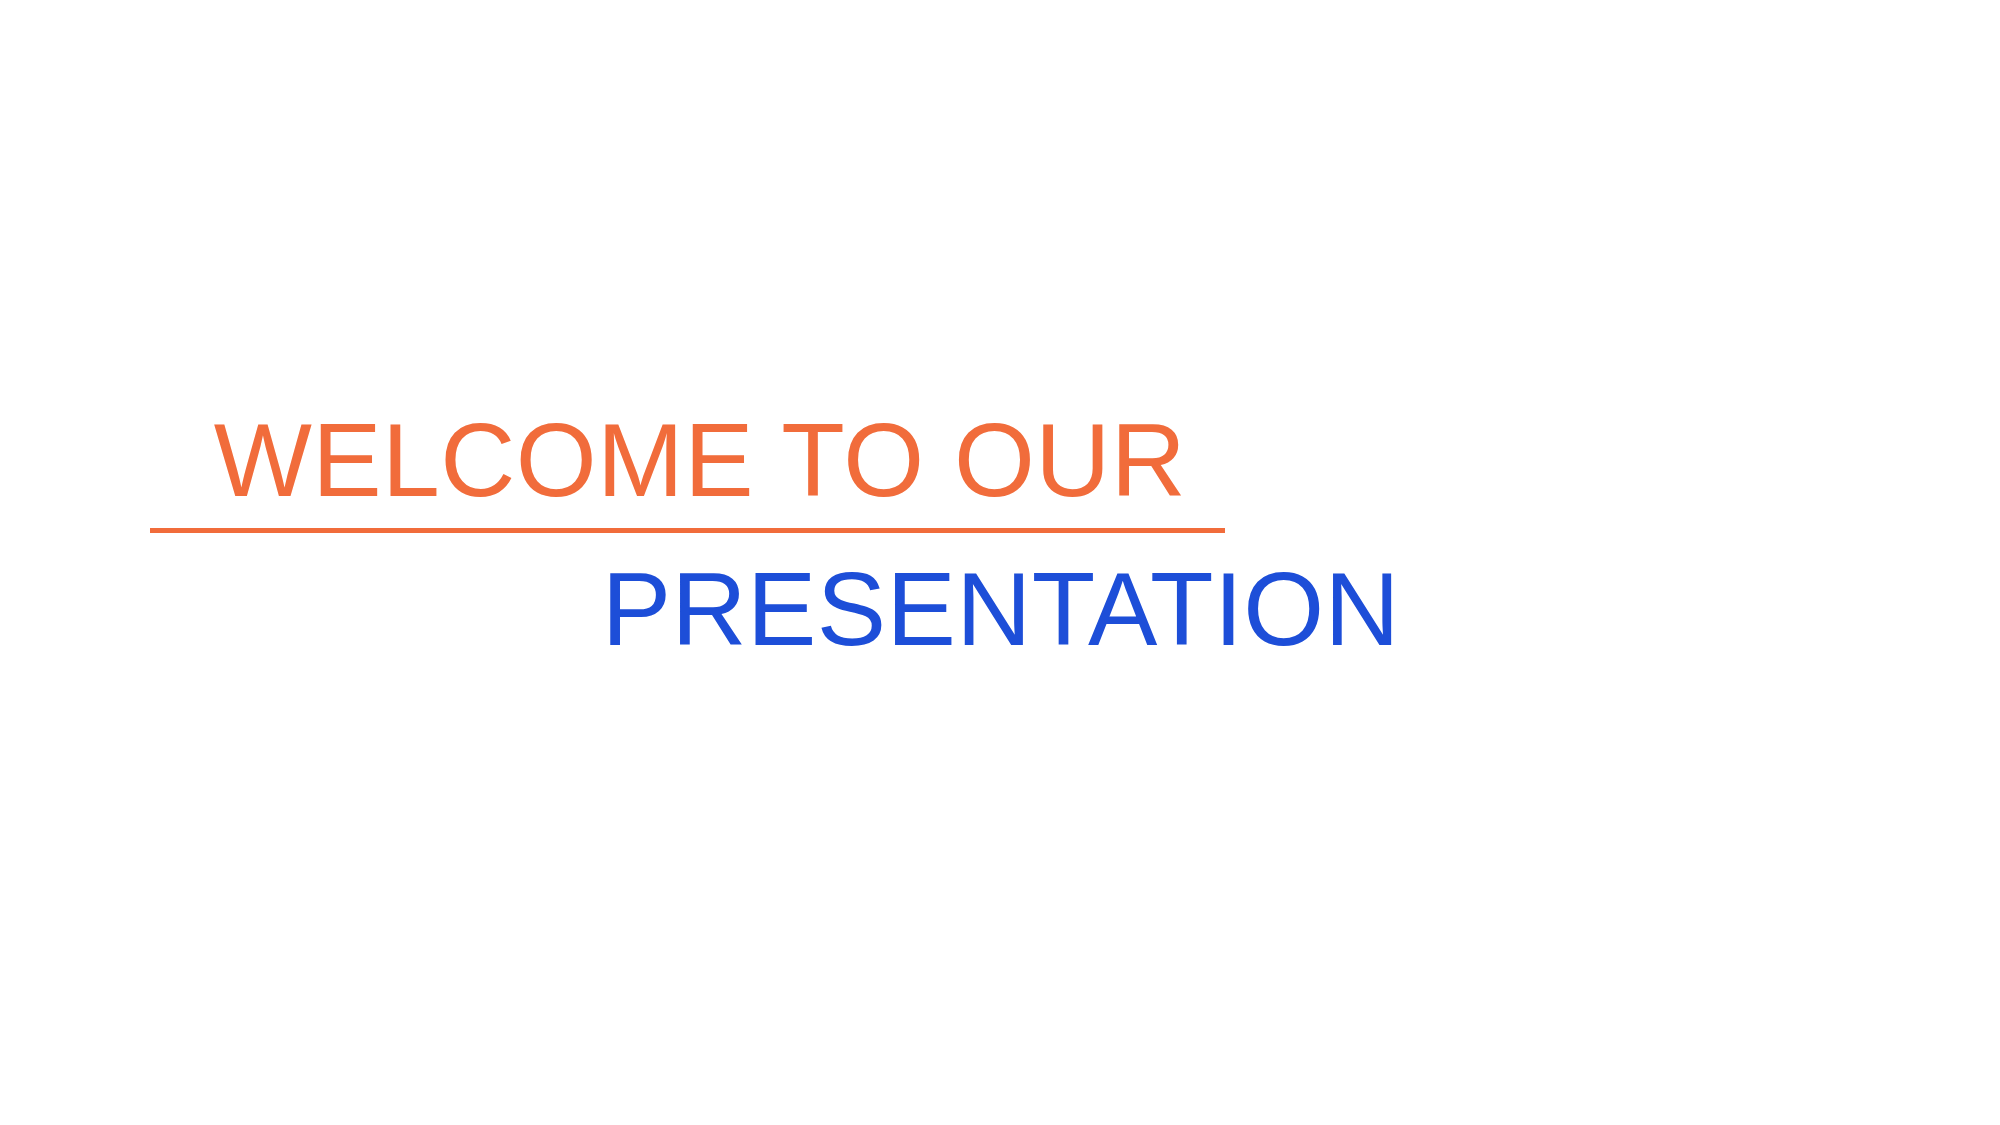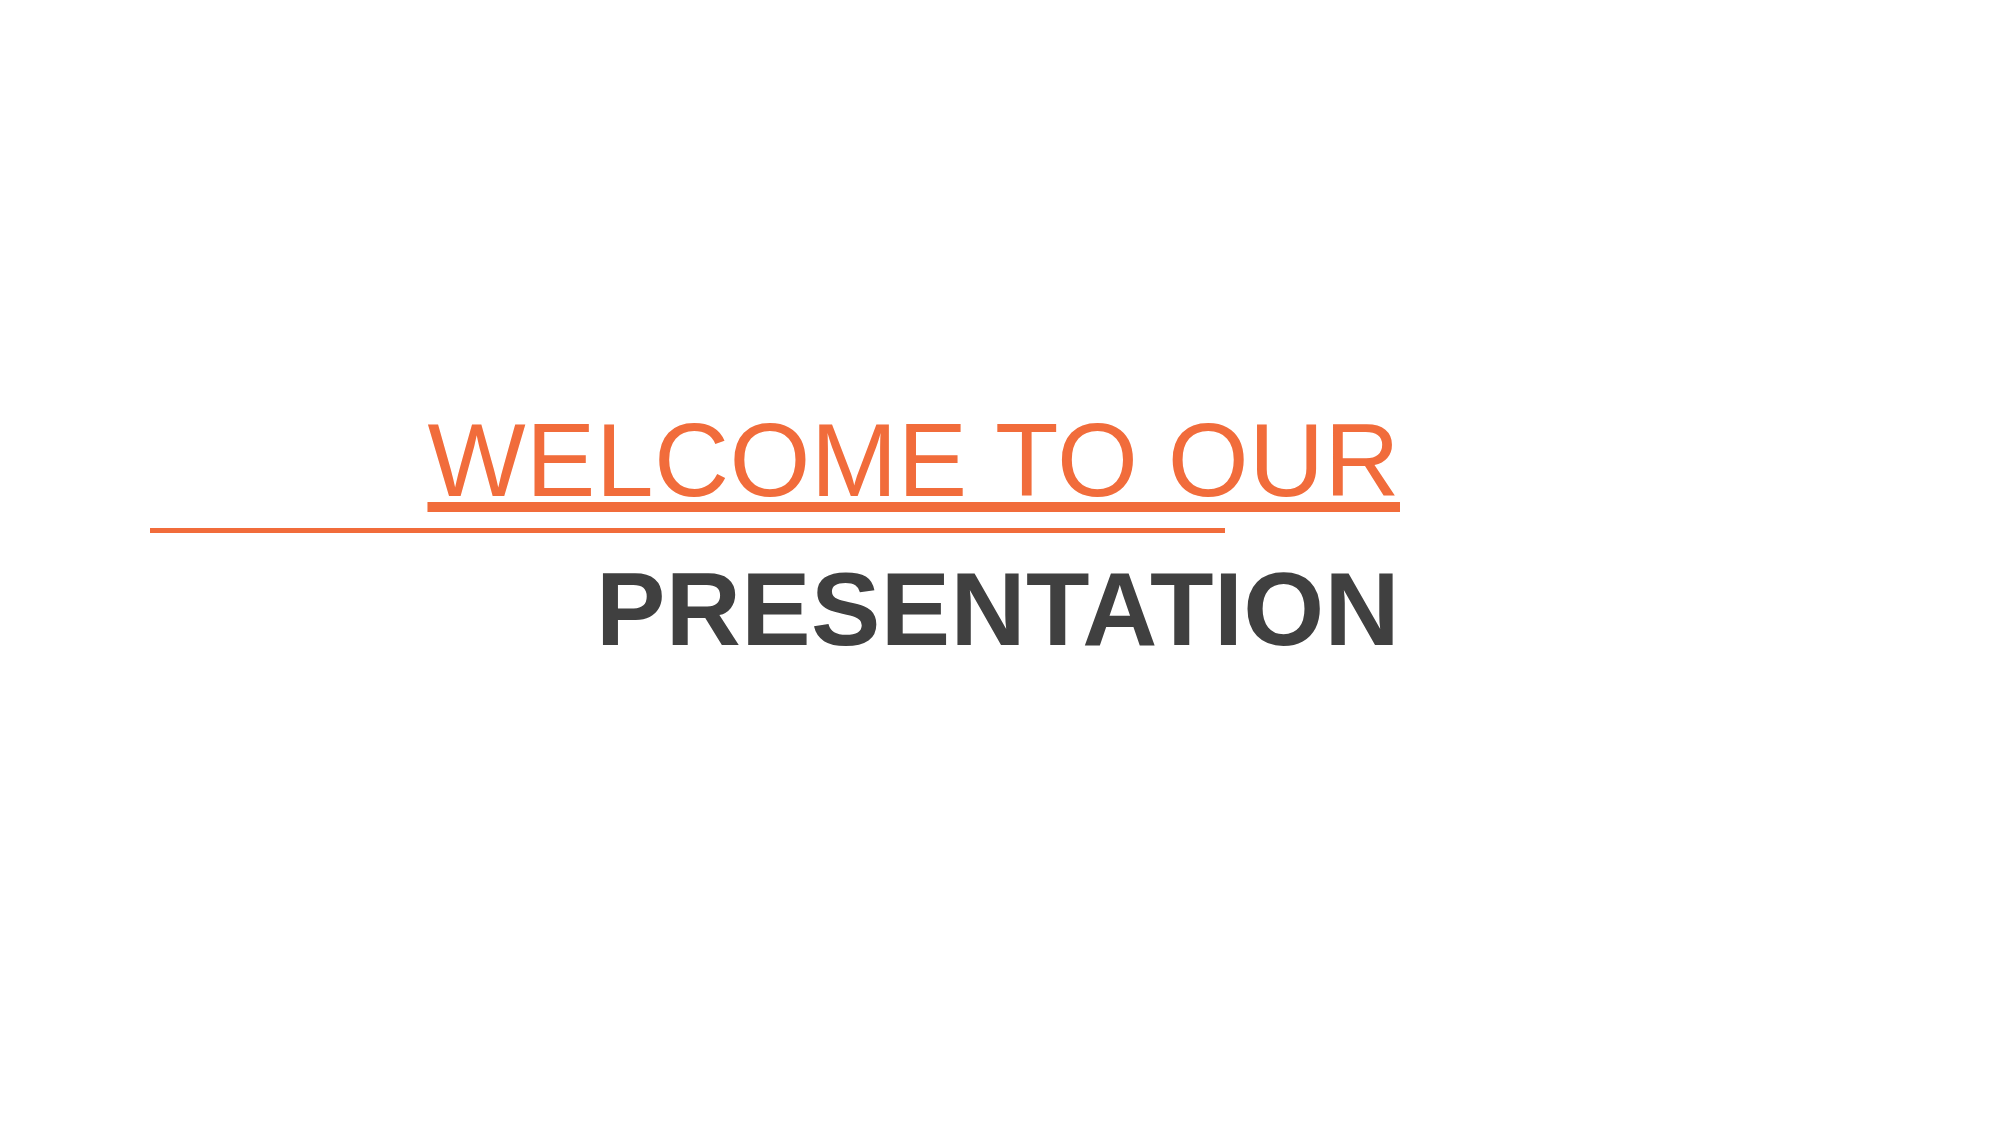--- a/index.html
+++ b/index.html
@@ -28,28 +28,27 @@
     top: 0;
     width: 1400px;   
     height: 1125px;
   }
 
   .title-line-primary {
     position: absolute;
     left: 0;
     top: 408px;
     width: 1400px;
-    text-align: right;
+    text-align: center;
     font-size: 104px;
     line-height: 104px;
     font-weight: 300;
     letter-spacing: 0.4px;
     color: #f16c3b;
     white-space: nowrap;
-    text-decoration: underline;
   }
 
   .title-line-secondary {
     position: absolute;
     left: 0;
     top: 557px;
     width: 1400px;
     text-align: right;
     font-size: 104px;
     line-height: 104px;
@@ -73,17 +72,17 @@
 <body>
 
 <div id="slide-canvas" style="background: rgb(255, 255, 255);">
 
   <div class="title-block">
 
     <div class="title-line-primary" style="color: rgb(241, 108, 59); font-size: 104px;">WELCOME TO OUR</div>
 
     <div class="accent-rule" style="background: rgb(241, 108, 59); height: 5px; left: 150px; width: 1075px; top: 528px;"></div>
 
-    <div class="title-line-secondary" style="color: #404040; font-size: 104px; font-weight: bold;">PRESENTATION</div>
+    <div class="title-line-secondary" style="color: #1d4ed8; font-size: 104px;">PRESENTATION</div>
 
   </div>
 
 </div>
 
 </body></html>

